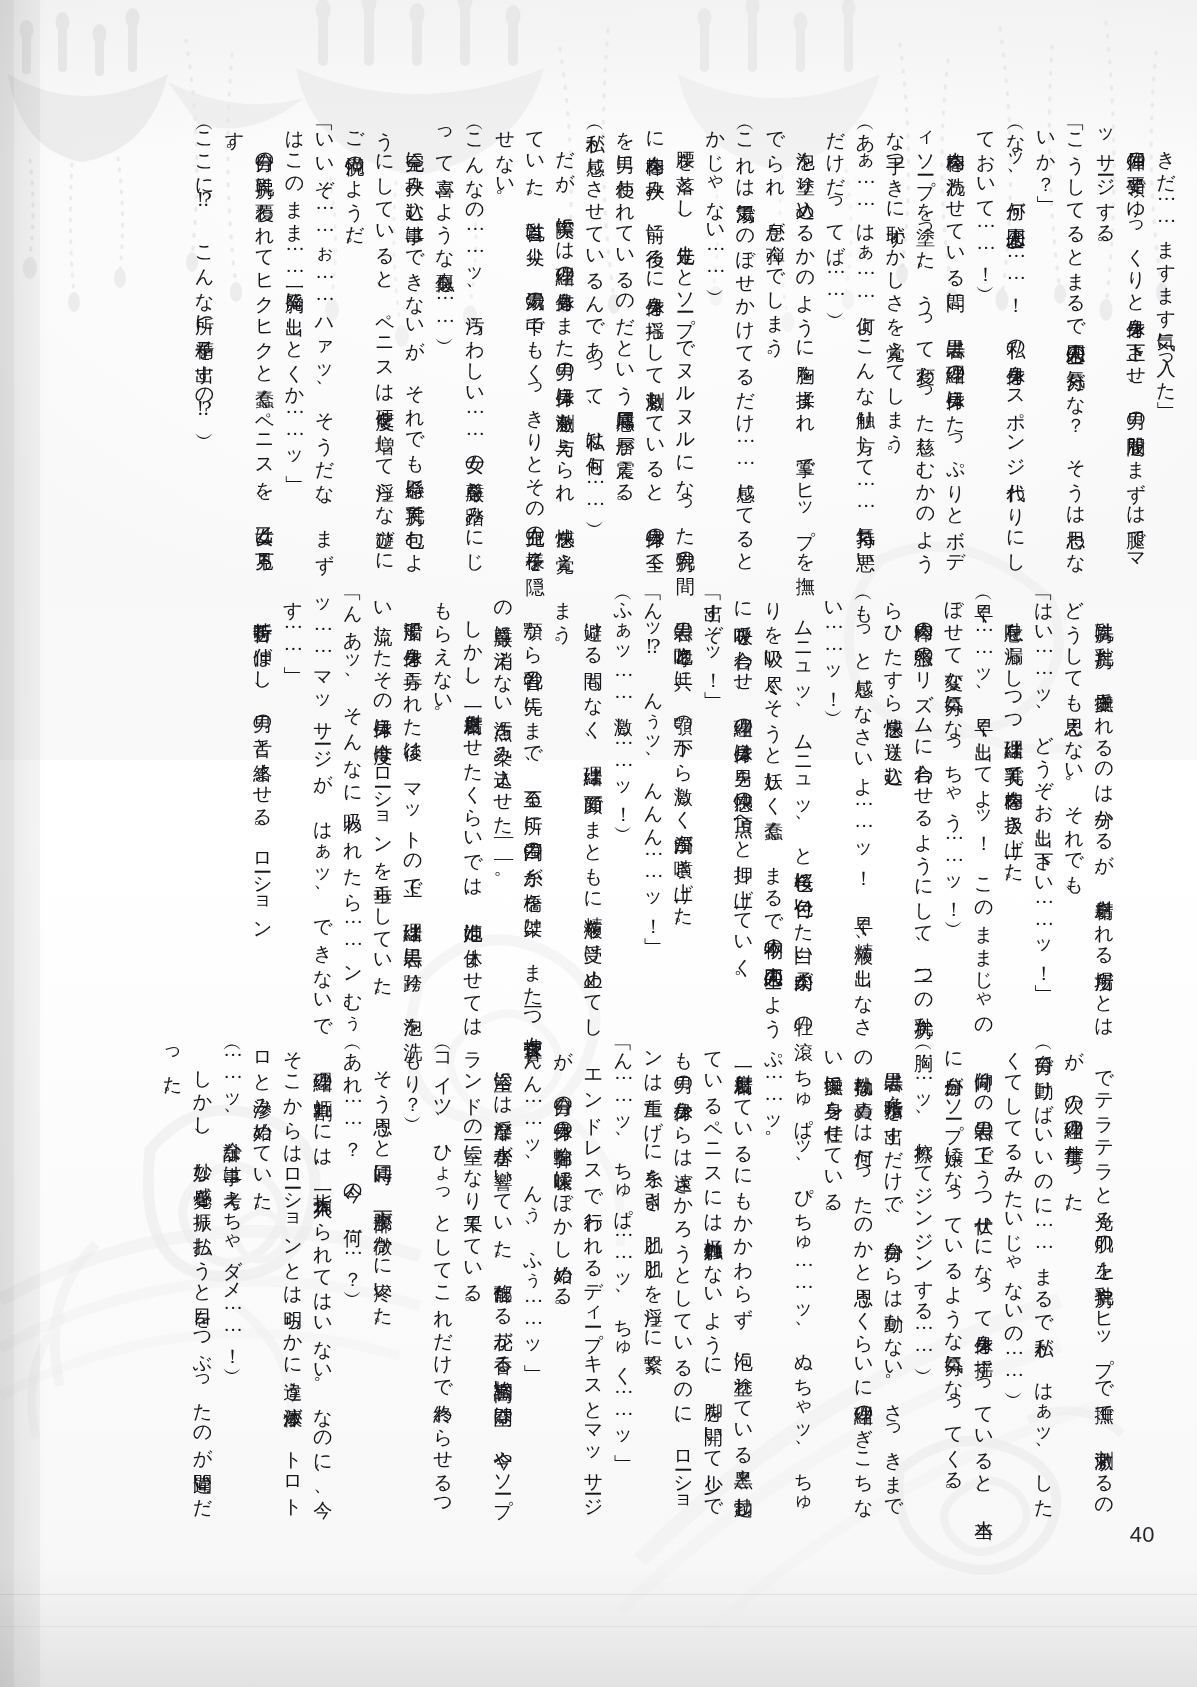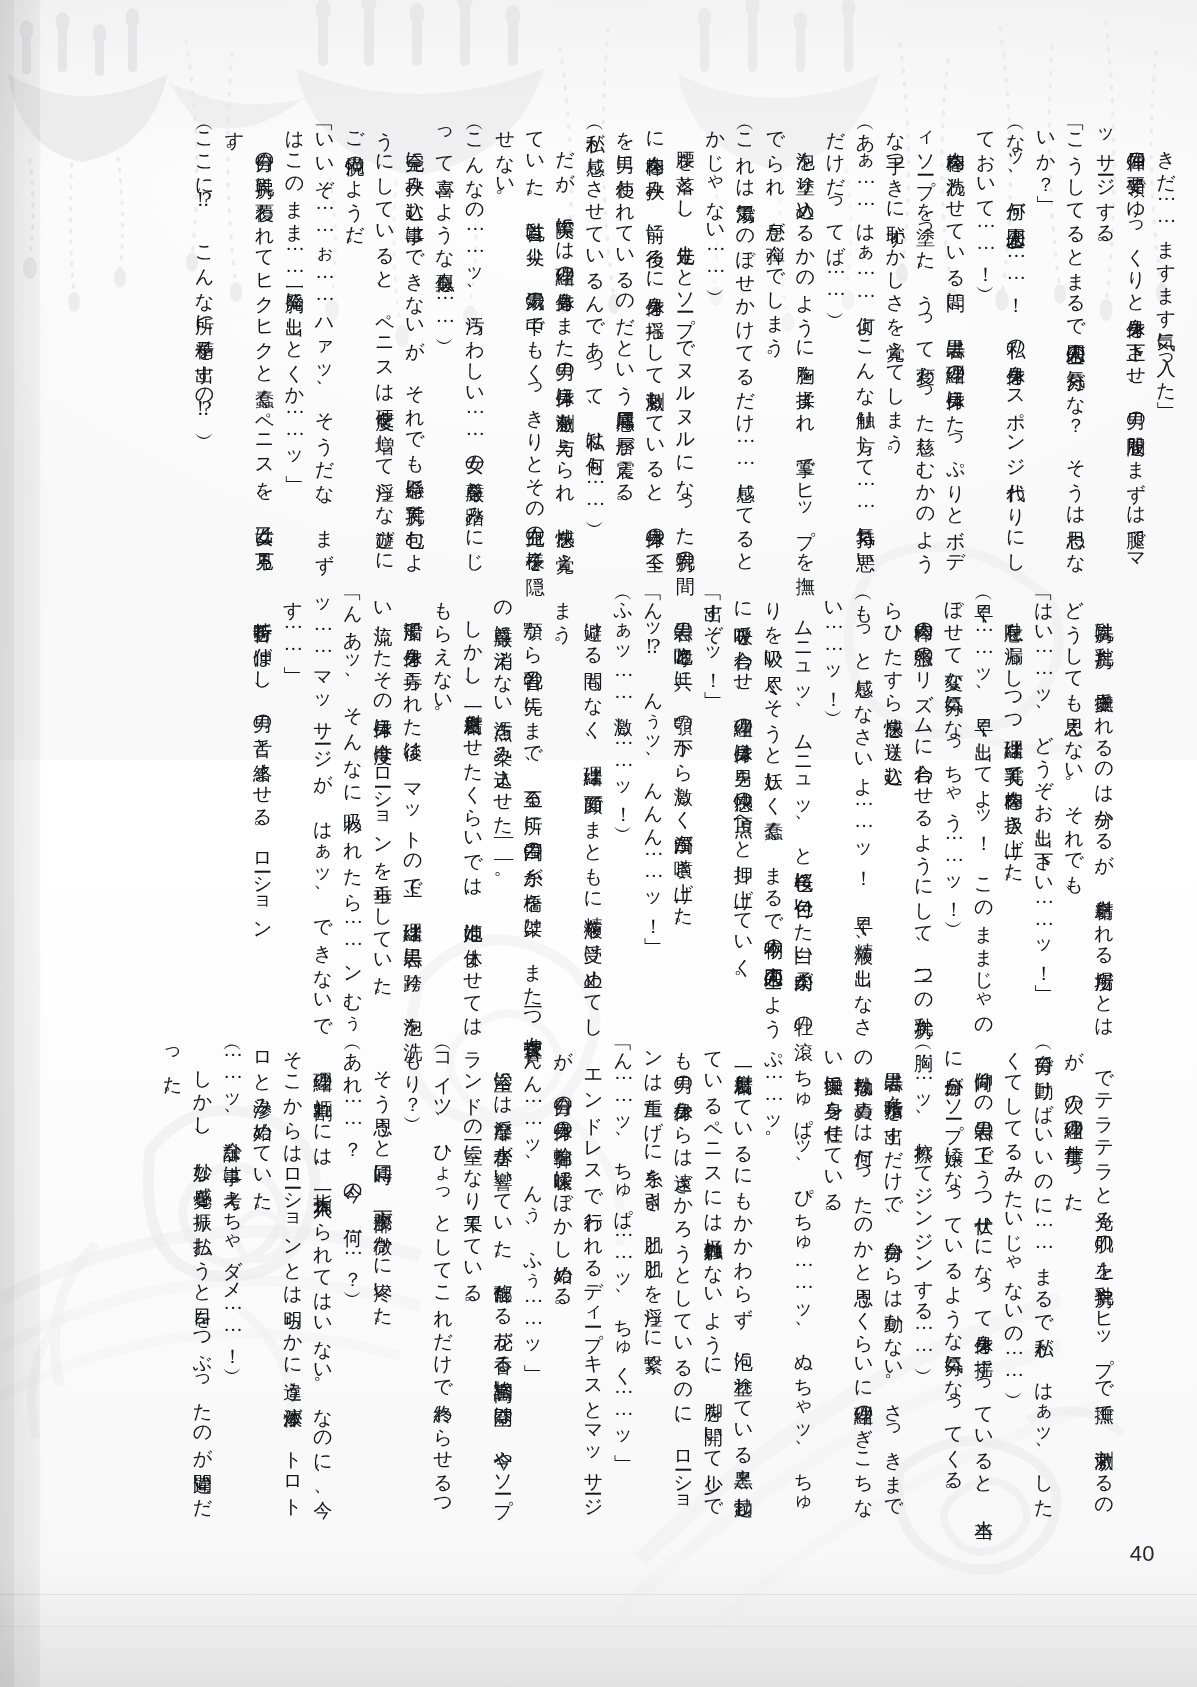--- a/index.html
+++ b/index.html
@@ -97,21 +97,21 @@
     margin: 0;
     padding: 0;
     text-indent: 1em;
   }
   .text-area p.noindent { text-indent: 0; }
 
   
   .page-number {
     position: absolute;
     right: 42px;
-    bottom: 120px;
+    bottom: 139px;
     z-index: 4;
     font-family: "Liberation Sans", sans-serif;
     font-size: 22px;
     color: #26272b;
     letter-spacing: 0.02em;
   }
 
   
   .streaks {
     position: absolute;

